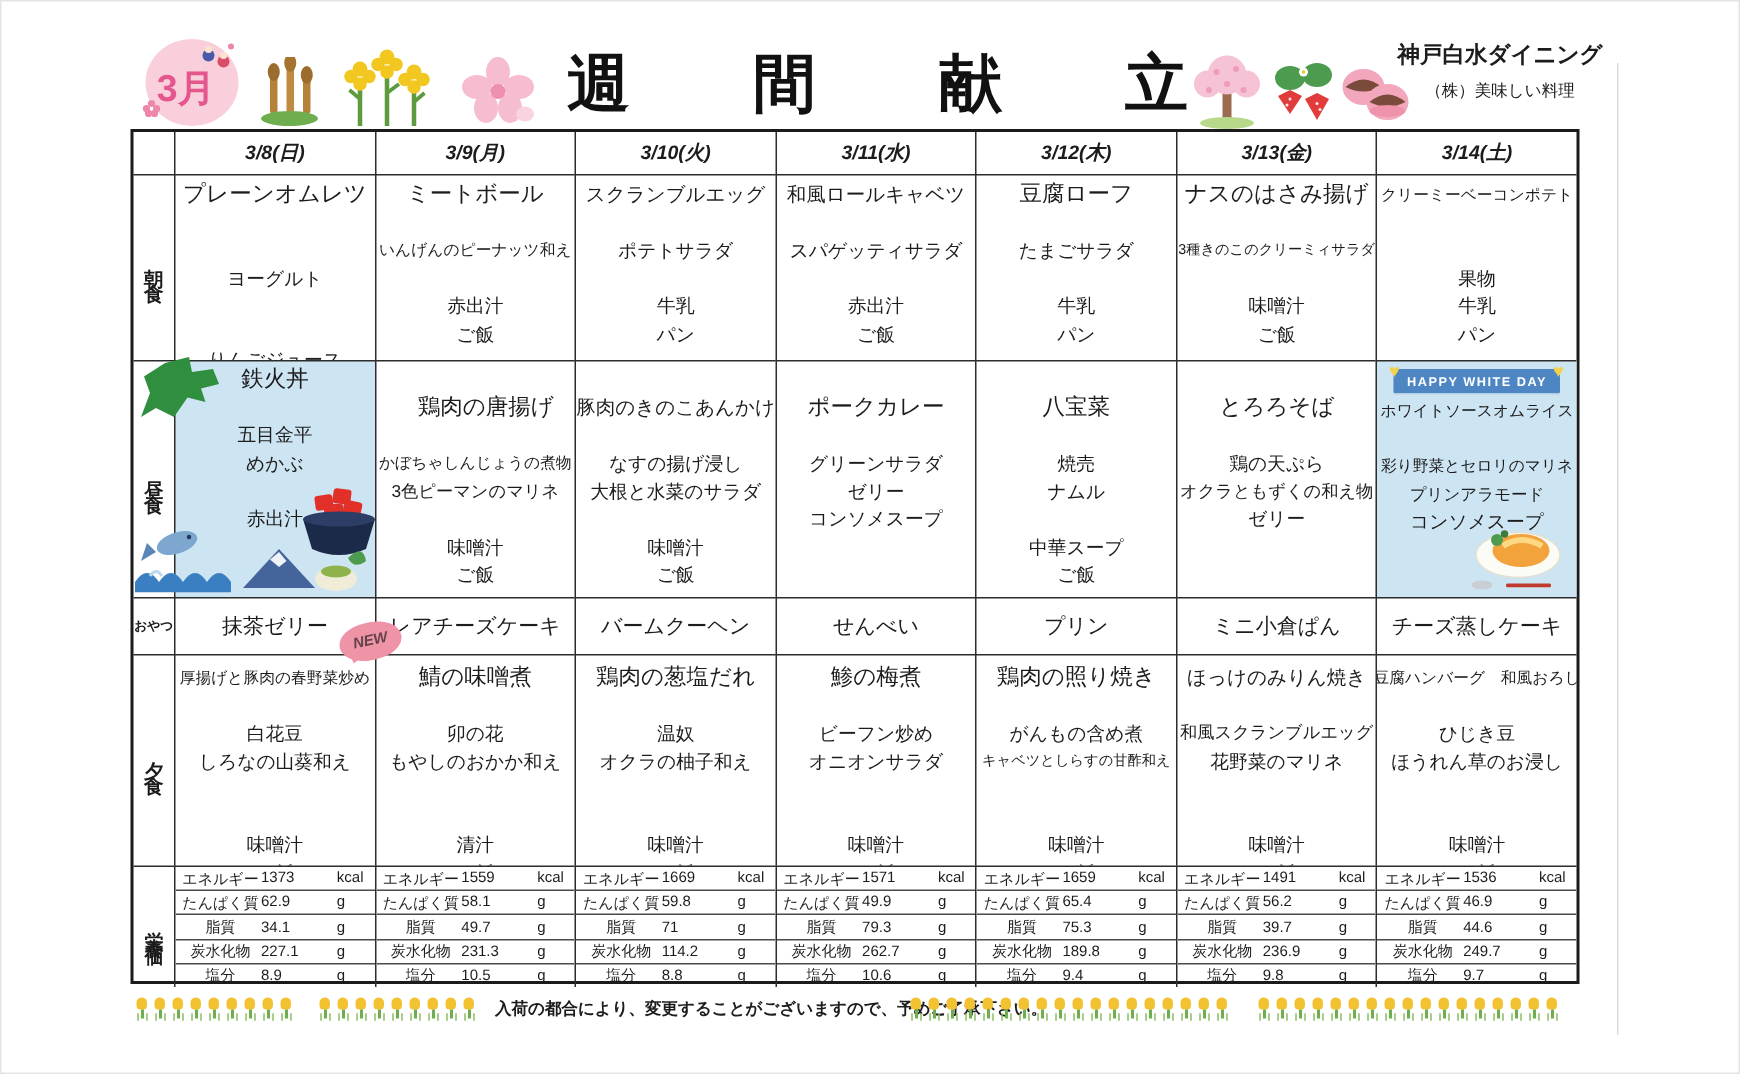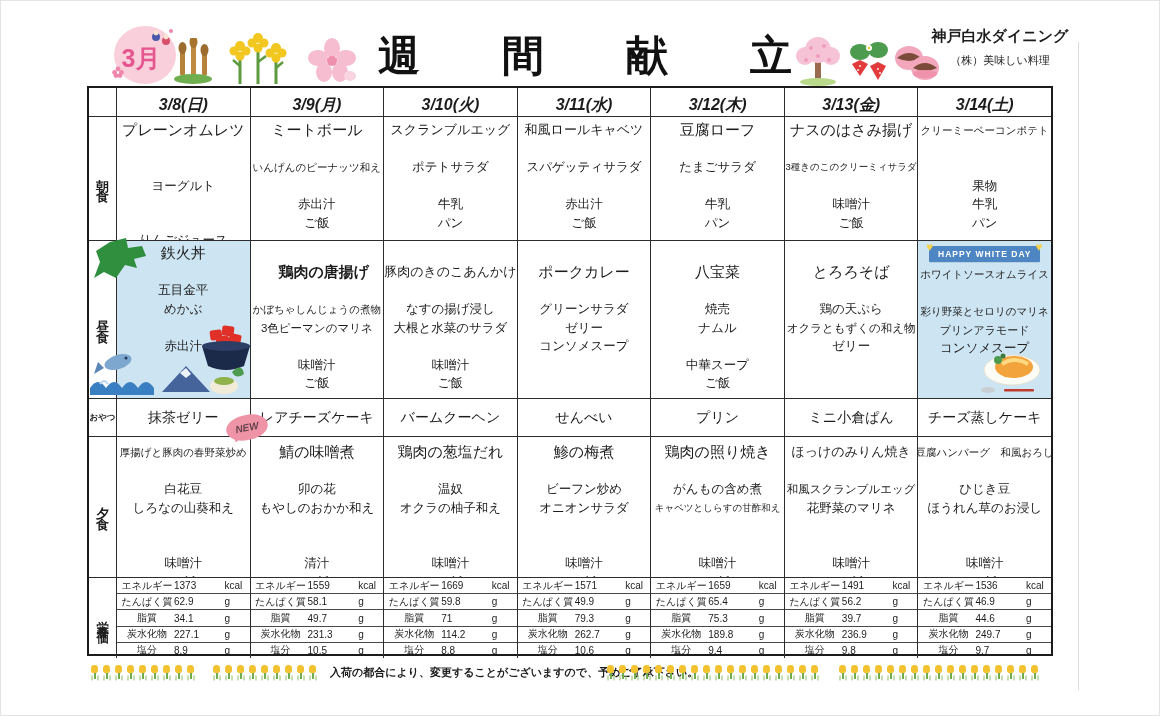--- a/index.html
+++ b/index.html
@@ -2,35 +2,35 @@
 <html><head>
 <meta charset="utf-8">
 <style>
   html,body{margin:0;padding:0;}
   body{width:1160px;height:716px;position:relative;background:#fdfdfd;font-family:"Liberation Sans","DejaVu Sans",sans-serif;color:#1c1c1c;overflow:hidden;}
   .page{position:absolute;inset:0;background:#fff;outline:1px solid #e4e4e4;outline-offset:-1px;}
   .scan-edge{position:absolute;left:1078px;top:42px;width:1px;height:648px;background:#dcdcdc;}
 
   
   .hdr-icon{position:absolute;}
-  .month-badge{left:114px;top:26px;width:62px;height:58px;background:#f8cfda;border-radius:50%;display:flex;align-items:center;justify-content:center;}
+  .month-badge{left:97px;top:26px;width:62px;height:58px;background:#f8cfda;border-radius:50%;display:flex;align-items:center;justify-content:center;}
   .month-badge .mtxt{color:#e5558e;font-size:25px;font-weight:900;margin-top:6px;margin-left:-8px;}
   .title-row{position:absolute;left:378px;top:28px;width:414px;display:flex;justify-content:space-between;font-size:42px;font-weight:900;color:#111;letter-spacing:0;}
   .company{position:absolute;left:930px;top:27px;width:140px;text-align:center;}
   .company .cname{font-size:15px;font-weight:700;white-space:nowrap;}
   .company .csub{font-size:11px;margin-top:7px;}
 
   
   .menu-table{position:absolute;left:87px;top:86px;width:966px;height:570px;display:grid;
     grid-template-columns:27px repeat(7,1fr);grid-template-rows:28px 124px 158px 38px 141px 81px;
     border:2px solid #1b1b1b;background:#fff;box-sizing:border-box;}
   .cell{border-left:1px solid #2c2c2c;border-top:1px solid #2c2c2c;box-sizing:border-box;min-width:0;min-height:0;overflow:hidden;}
   .lab{border-left:none;display:flex;align-items:center;justify-content:center;}
   .corner{border-top:none;}
-  .date{border-top:none;display:flex;align-items:flex-end;justify-content:center;font-style:italic;font-weight:700;font-size:16px;}
+  .date{border-top:none;display:flex;align-items:center;justify-content:center;font-style:italic;font-weight:700;font-size:13px;}
   .vlabel{writing-mode:vertical-rl;text-orientation:upright;font-weight:700;font-size:13px;letter-spacing:10px;line-height:1;}
   .vlabel.tight{letter-spacing:5px;font-size:12.5px;}
   .hlabel{font-weight:700;font-size:8.5px;}
   .meal{display:flex;flex-direction:column;align-items:center;}
   .meal .lines{display:flex;flex-direction:column;align-items:center;width:100%;}
   .line{line-height:18.5px;white-space:nowrap;text-align:center;}
   .bf{padding-top:4px;}
   .lu{padding-top:22px;}
   .lu.hl{background:#cde4f2;padding-top:3px;}
   .di{padding-top:6px;}
@@ -289,21 +289,21 @@
           <div class="line" style="font-size: 15px; font-weight: 400;">ミートボール</div>
           <div class="line">&nbsp;</div>
           <div class="line" style="font-size: 10.5px;">いんげんのピーナッツ和え</div>
           <div class="line">&nbsp;</div>
           <div class="line" style="font-size: 12.5px;">赤出汁</div>
           <div class="line" style="font-size: 12.5px;">ご飯</div>
         </div>
       </div>
     <div class="cell meal lu">
         <div class="lines">
-          <div class="line" style="font-size: 15px; font-weight: 700; margin-left: 14px;">鶏肉の唐揚げ</div>
+          <div class="line" style="font-size: 15px; font-weight: 400; margin-left: 14px;">鶏肉の唐揚げ</div>
           <div class="line">&nbsp;</div>
           <div class="line" style="font-size: 10.5px;">かぼちゃしんじょうの煮物</div>
           <div class="line" style="font-size: 11.5px;">3色ピーマンのマリネ</div>
           <div class="line">&nbsp;</div>
           <div class="line" style="font-size: 12.5px;">味噌汁</div>
           <div class="line" style="font-size: 12.5px;">ご飯</div>
         </div>
       </div>
     <div class="cell snack">
         <span>レアチーズケーキ</span>

